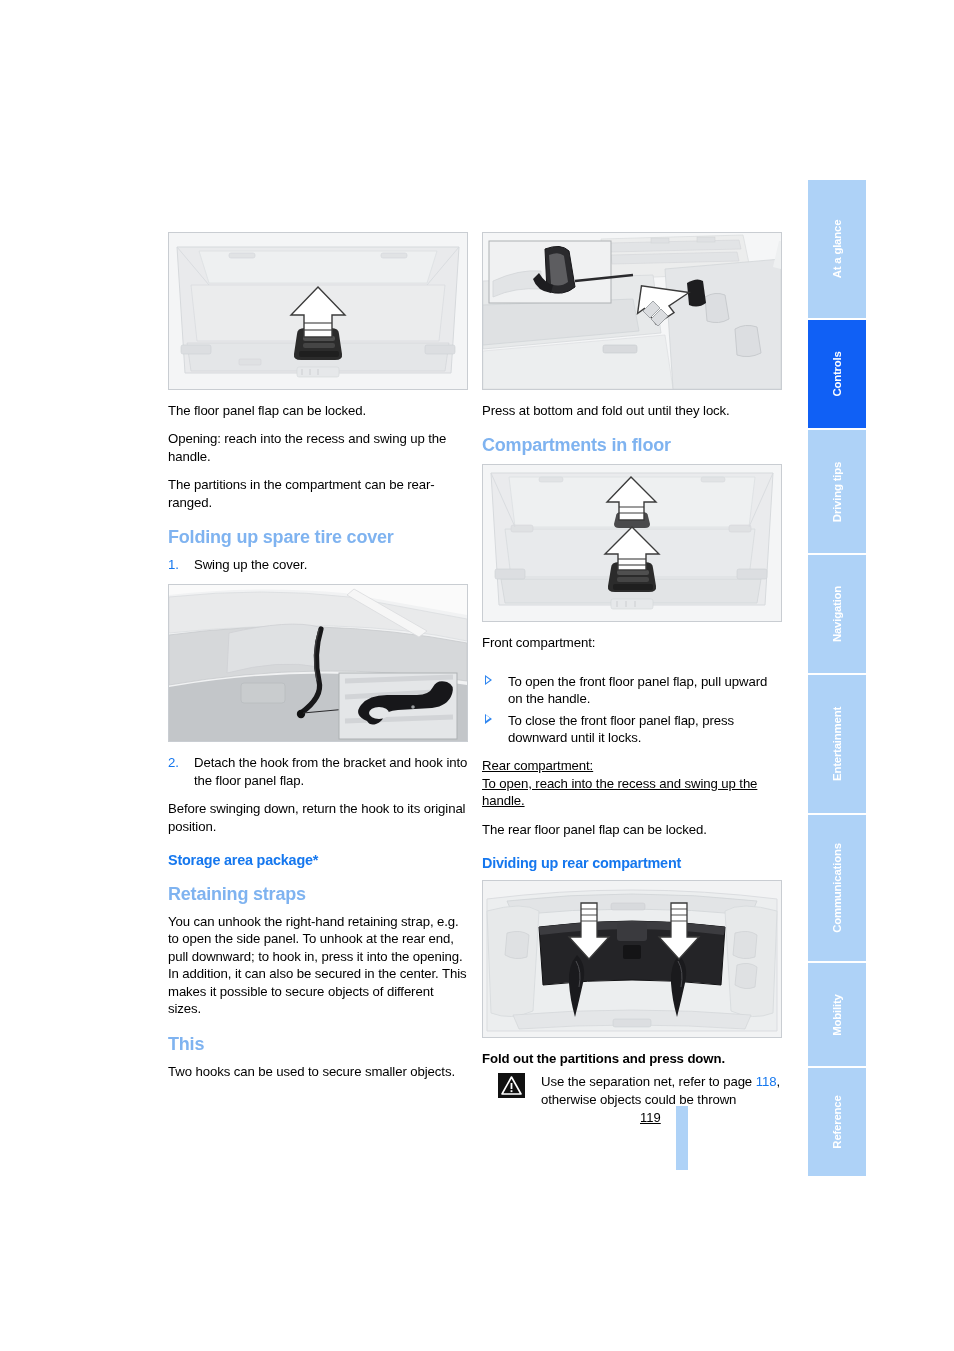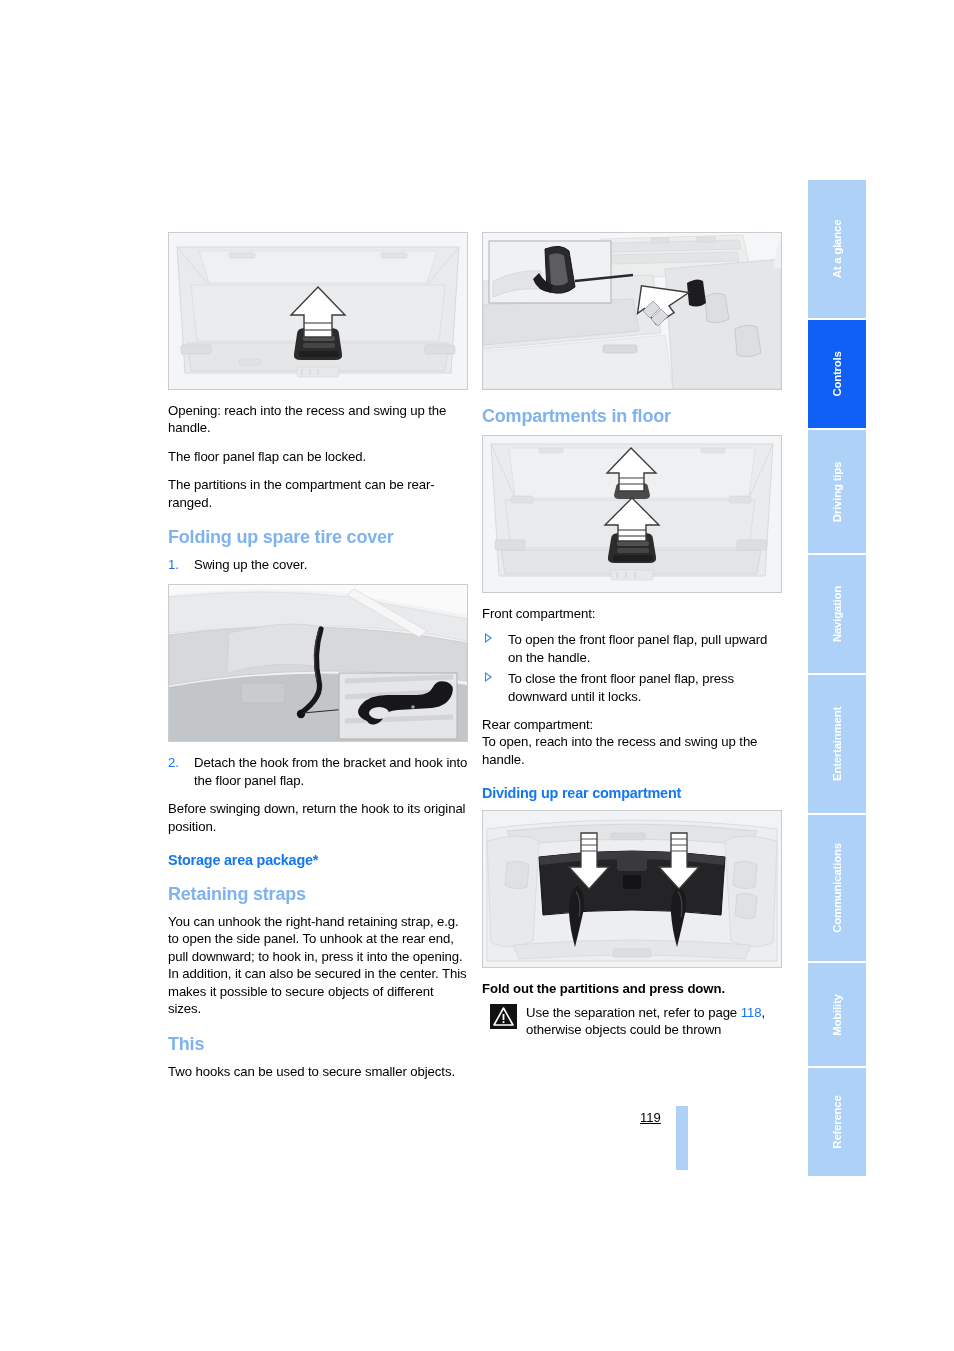--- a/index.html
+++ b/index.html
@@ -135,23 +135,23 @@
   #pagebar {
     position: absolute;
     left: 676px; top: 1106px;
     width: 12px; height: 64px;
     background: #aed2f7;
   }
 
   
   .note {
     display: flex;
-    gap: 9px;
+    gap: 16px;
     align-items: flex-start;
-    margin: 6px 0 0 8px;
+    margin: 6px 0 0 16px;
   }
   .note .warn-icon {
     flex: 0 0 auto;
     width: 27px; height: 25px;
     background: #111;
     position: relative;
   }
   .note .warn-icon svg { position: absolute; left: 3px; top: 3px; }
   .note .note-text {
     font-size: 13.2px; line-height: 17.4px; letter-spacing: -0.1px;
@@ -191,22 +191,22 @@
 
         <g stroke="#3b3b3b" stroke-width="1.4" fill="#ffffff">
           <path d="M149 54 L176 82 L163 82 L163 104 L135 104 L135 82 L122 82 Z"></path>
         </g>
         <line x1="135" y1="90" x2="163" y2="90" stroke="#3b3b3b" stroke-width="1.1"></line>
         <line x1="135" y1="97" x2="163" y2="97" stroke="#3b3b3b" stroke-width="1.1"></line>
       </svg>
       <span class="figcode">WWCT2 8A-FC3.445</span>
     </div>
 
+    <p class="body-p">The floor panel flap can be locked.</p>
     <p class="body-p">Opening: reach into the recess and swing up the handle.</p>
-    <p class="body-p">The floor panel flap can be locked.</p>
     <p class="body-p">The partitions in the compartment can be rear-ranged.</p>
 
     <h2 class="h2">Folding up spare tire cover</h2>
 
     <ol class="numlist">
       <li>
         <span class="marker">1.</span>
         <span>Swing up the cover.</span>
       </li>
     </ol>
@@ -286,20 +286,21 @@
         <rect x="6" y="8" width="122" height="62" fill="#f0f1f2" stroke="#aeb1b4" stroke-width="1"></rect>
         <path d="M10 48 q26 -12 48 -10 l0 18 q-26 -2 -48 8 Z" fill="#e2e4e6" stroke="#d0d3d6" stroke-width="0.7"></path>
         <path d="M62 16 q16 -6 24 2 l6 36 q-12 10 -28 4 Z" fill="#2a2a2d" stroke="#17171a" stroke-width="1"></path>
         <path d="M66 22 q10 -4 15 1 l4 26 q-8 6 -17 2 Z" fill="#5d5d60"></path>
         <path d="M56 40 q6 10 14 12 l-2 8 q-14 -2 -18 -14 Z" fill="#1d1d20"></path>
         <path d="M92 48 L150 42" stroke="#2a2a2d" stroke-width="2.4"></path>
       </svg>
       <span class="figcode">WWC24-2CE3A.9B</span>
     </div>
 
+    <p class="body-p">Press at bottom and fold out until they lock.</p>
 
     <h2 class="h2">Compartments in floor</h2>
 
     <div class="figure">
       <svg width="298" height="156" viewBox="0 0 298 156">
         <rect x="0" y="0" width="298" height="156" fill="#f4f5f6"></rect>
         <path d="M8 8 L290 8 L282 140 L16 140 Z" fill="#eaebed" stroke="#d7dadd" stroke-width="1"></path>
         <path d="M26 12 L272 12 L266 62 L32 62 Z" fill="#eef0f1" stroke="#dcdfe2" stroke-width="0.8"></path>
         <path d="M22 64 L272 64 L266 112 L28 112 Z" fill="#e8eaec" stroke="#d7dadd" stroke-width="0.8"></path>
         <path d="M18 114 L278 114 L274 138 L22 138 Z" fill="#e2e4e6" stroke="#d2d5d8" stroke-width="0.8"></path>
@@ -332,38 +333,39 @@
 
         <g stroke="#3b3b3b" stroke-width="1.4" fill="#ffffff">
           <path d="M149 62 L176 89 L163 89 L163 105 L135 105 L135 89 L122 89 Z"></path>
         </g>
         <line x1="135" y1="94" x2="163" y2="94" stroke="#3b3b3b" stroke-width="1.1"></line>
         <line x1="135" y1="100" x2="163" y2="100" stroke="#3b3b3b" stroke-width="1.1"></line>
       </svg>
       
     </div>
 
-    <p class="body-p tight" style="margin-bottom:9px;">Front compartment:</p>
+    <p class="body-p tight" style="margin-bottom:21px;">Front compartment:</p>
 
     <ul class="arrowlist">
       <li>
         <span class="marker"></span>
         <span>To open the front floor panel flap, pull upward on the handle.</span>
       </li>
       <li>
         <span class="marker"></span>
         <span>To close the front floor panel flap, press downward until it locks.</span>
       </li>
     </ul>
 
-    <p class="body-p" style="">
+    <p class="body-p" style="text-decoration:underline;">
       <span>Rear compartment:</span><br>
       <span>To open, reach into the recess and swing up the handle.</span>
     </p>
 
+    <p class="body-p">The rear floor panel flap can be locked.</p>
 
     <h1 class="h1">Dividing up rear compartment</h1>
 
     <div class="figure">
       <svg width="298" height="156" viewBox="0 0 298 156">
         <rect x="0" y="0" width="298" height="156" fill="#f2f3f4"></rect>
         <path d="M4 18 Q149 0 294 18 L294 150 L4 150 Z" fill="#eceeef" stroke="#dbdde0" stroke-width="1"></path>
         <path d="M24 20 Q149 6 274 20 L268 34 Q149 22 30 34 Z" fill="#e2e4e6" stroke="#d1d4d7" stroke-width="0.8"></path>
         <rect x="128" y="22" width="34" height="7" rx="2" fill="#d8dadd" stroke="#c8cbce" stroke-width="0.5"></rect>
         <path d="M4 30 Q40 20 56 30 L50 130 Q28 140 8 132 Z" fill="#e7e9ea" stroke="#d6d9dc" stroke-width="0.8"></path>

